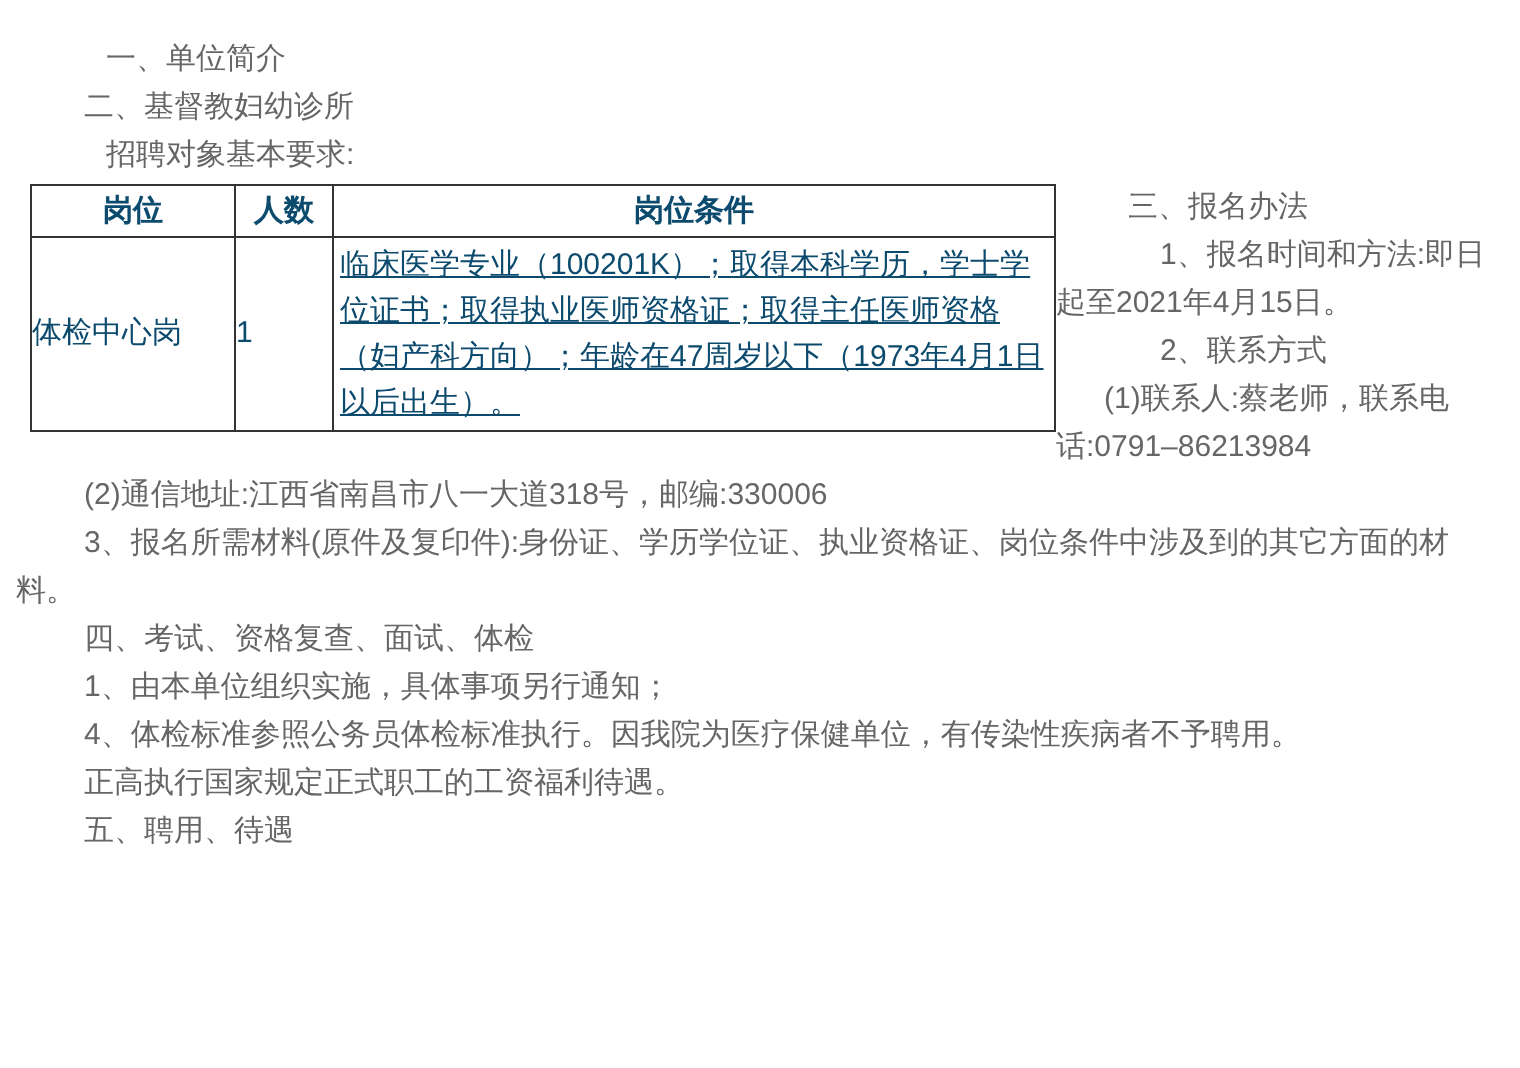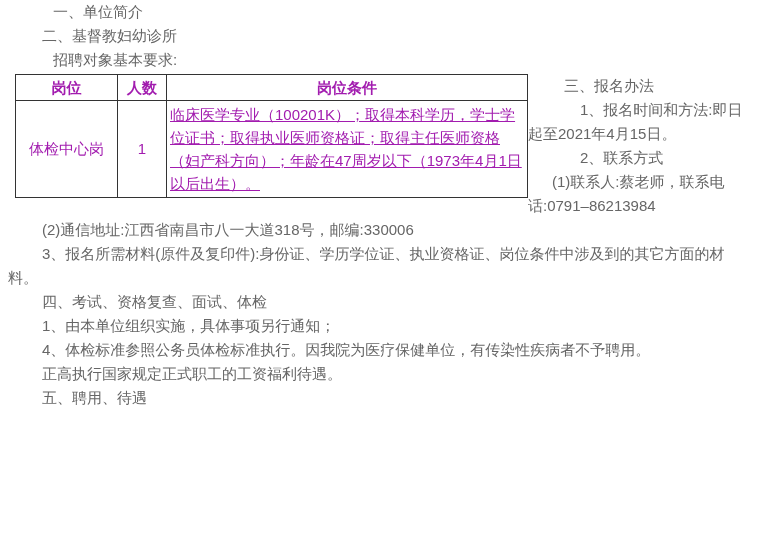--- a/index.html
+++ b/index.html
@@ -11,51 +11,51 @@
     position: relative;
     width: 760px;
     height: 534px;
     background: #ffffff;
     color: #666666;
     font-family: "Liberation Sans", sans-serif;
     font-size: 15px;
     line-height: 24px;
     overflow: hidden;
     box-sizing: border-box;
-    padding: 0 8px 0 8px;
+    padding: 18px 8px 0 8px;
   }
   p { margin: 0; }
   .ind-lg { text-indent: 45px; }
   .ind-md { text-indent: 34px; }
 
   
   .table-region {
     position: relative;
     height: 144px;
   }
   table.positions {
     border-collapse: collapse;
     table-layout: fixed;
     width: 512px;
     margin: 2px 0 0 7px;
-    color: #a21caf;
+    color: #0c4a6e;
   }
   table.positions th,
   table.positions td {
     border: 1px solid #333333;
     font-size: 15px;
   }
   table.positions th {
     font-weight: bold;
     height: 25px;
     text-align: center;
     padding: 0;
   }
   td.c-post, td.c-count {
-    text-align: center;
+    text-align: left;
     vertical-align: middle;
     padding: 0;
     margin-top: 23px;
   }
   td.c-cond {
     padding: 2px 3px;
     line-height: 23px;
     vertical-align: middle;
     text-align: left;
     text-decoration: underline;

